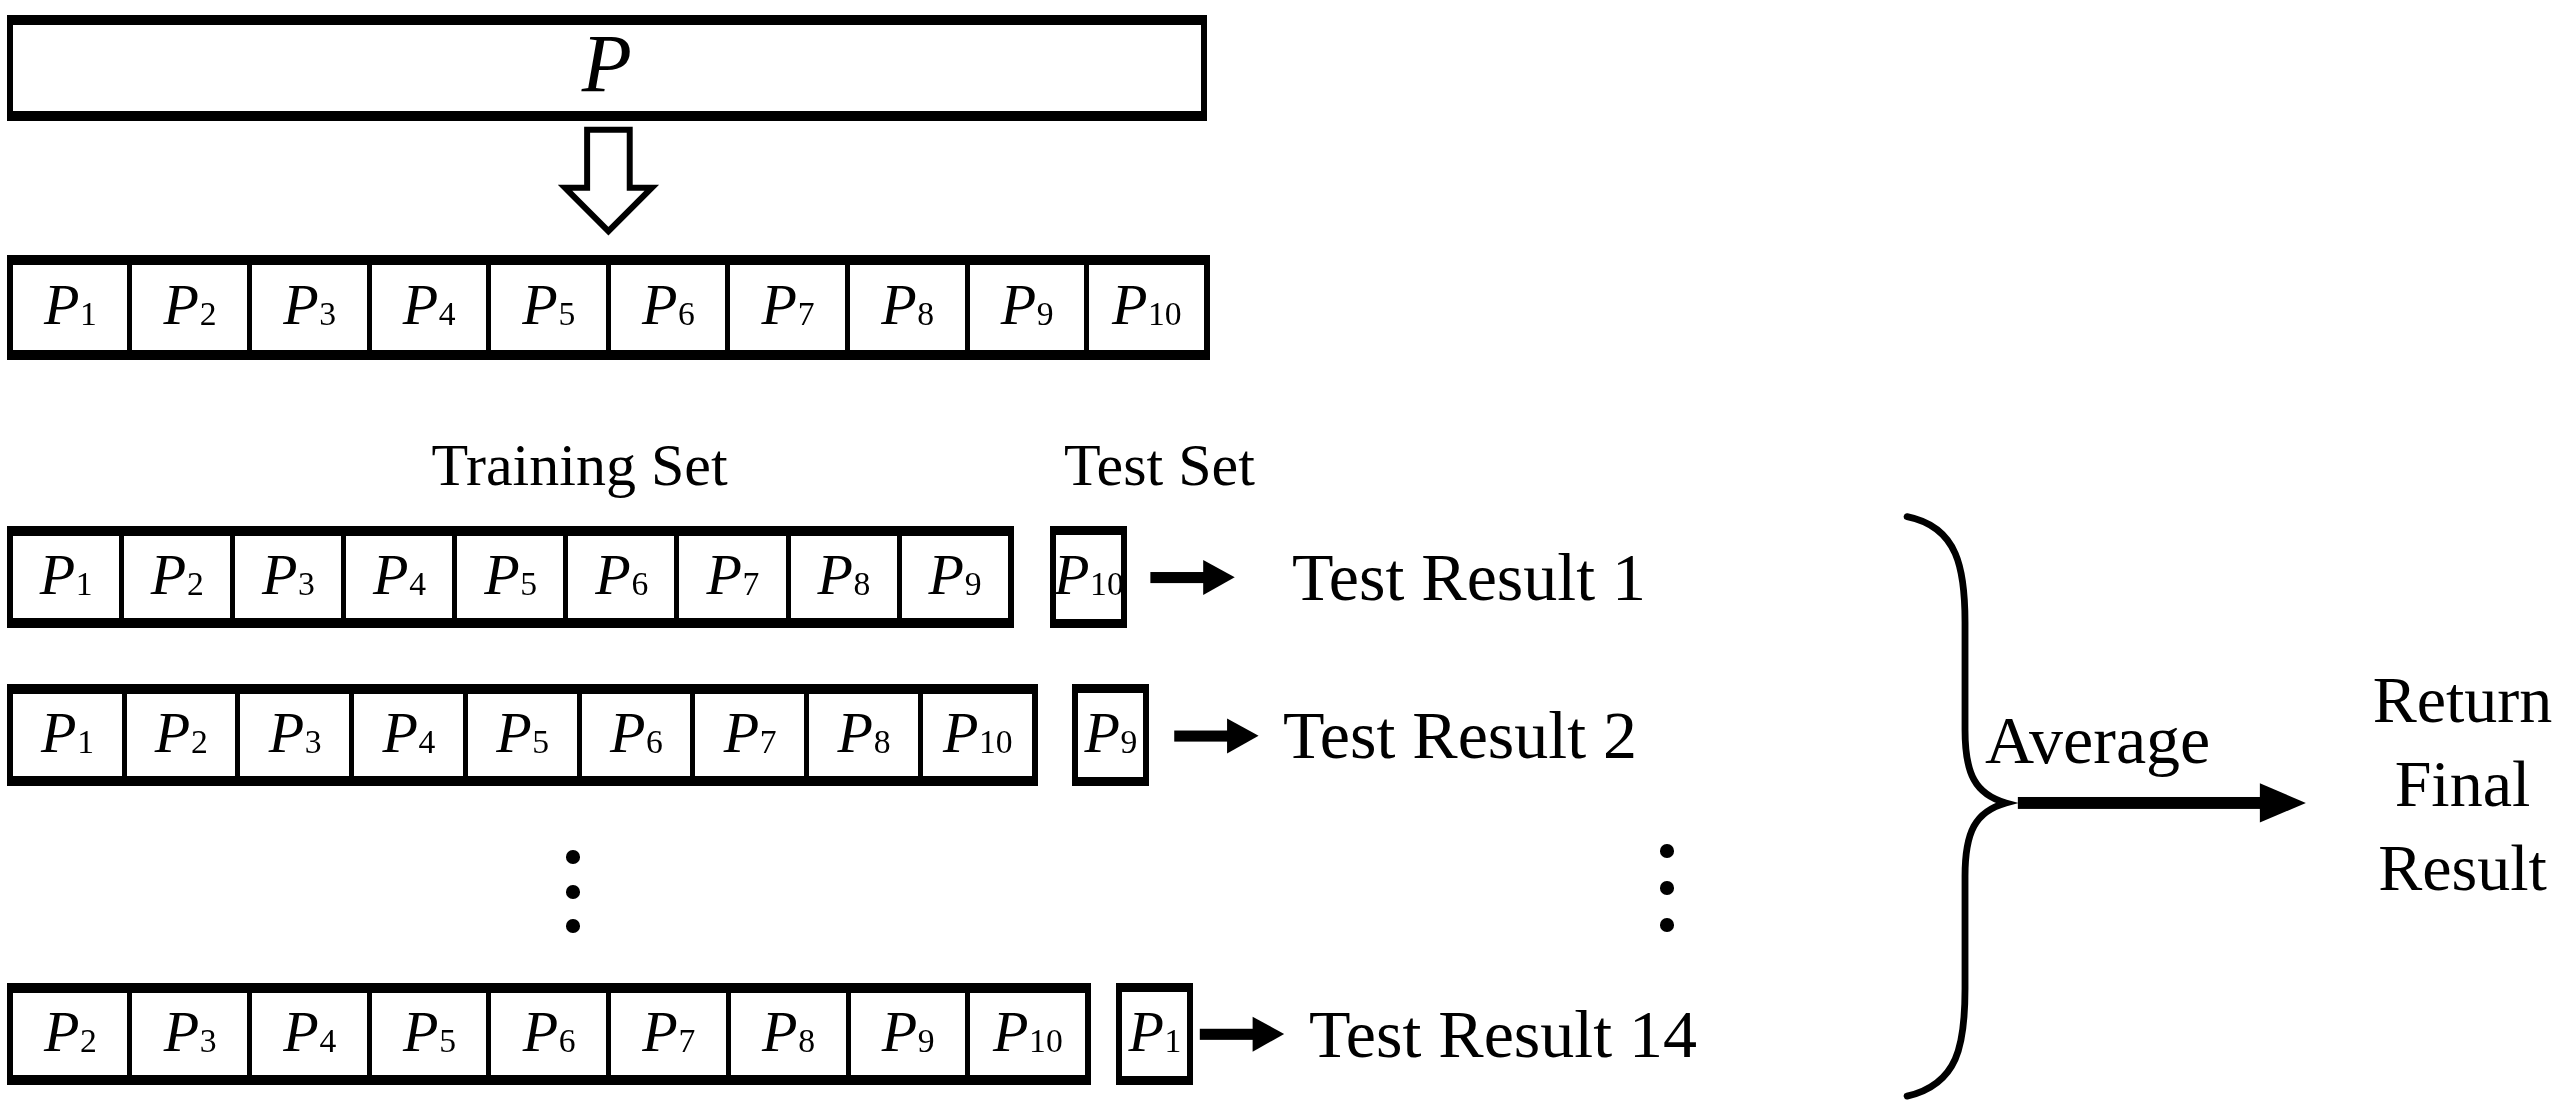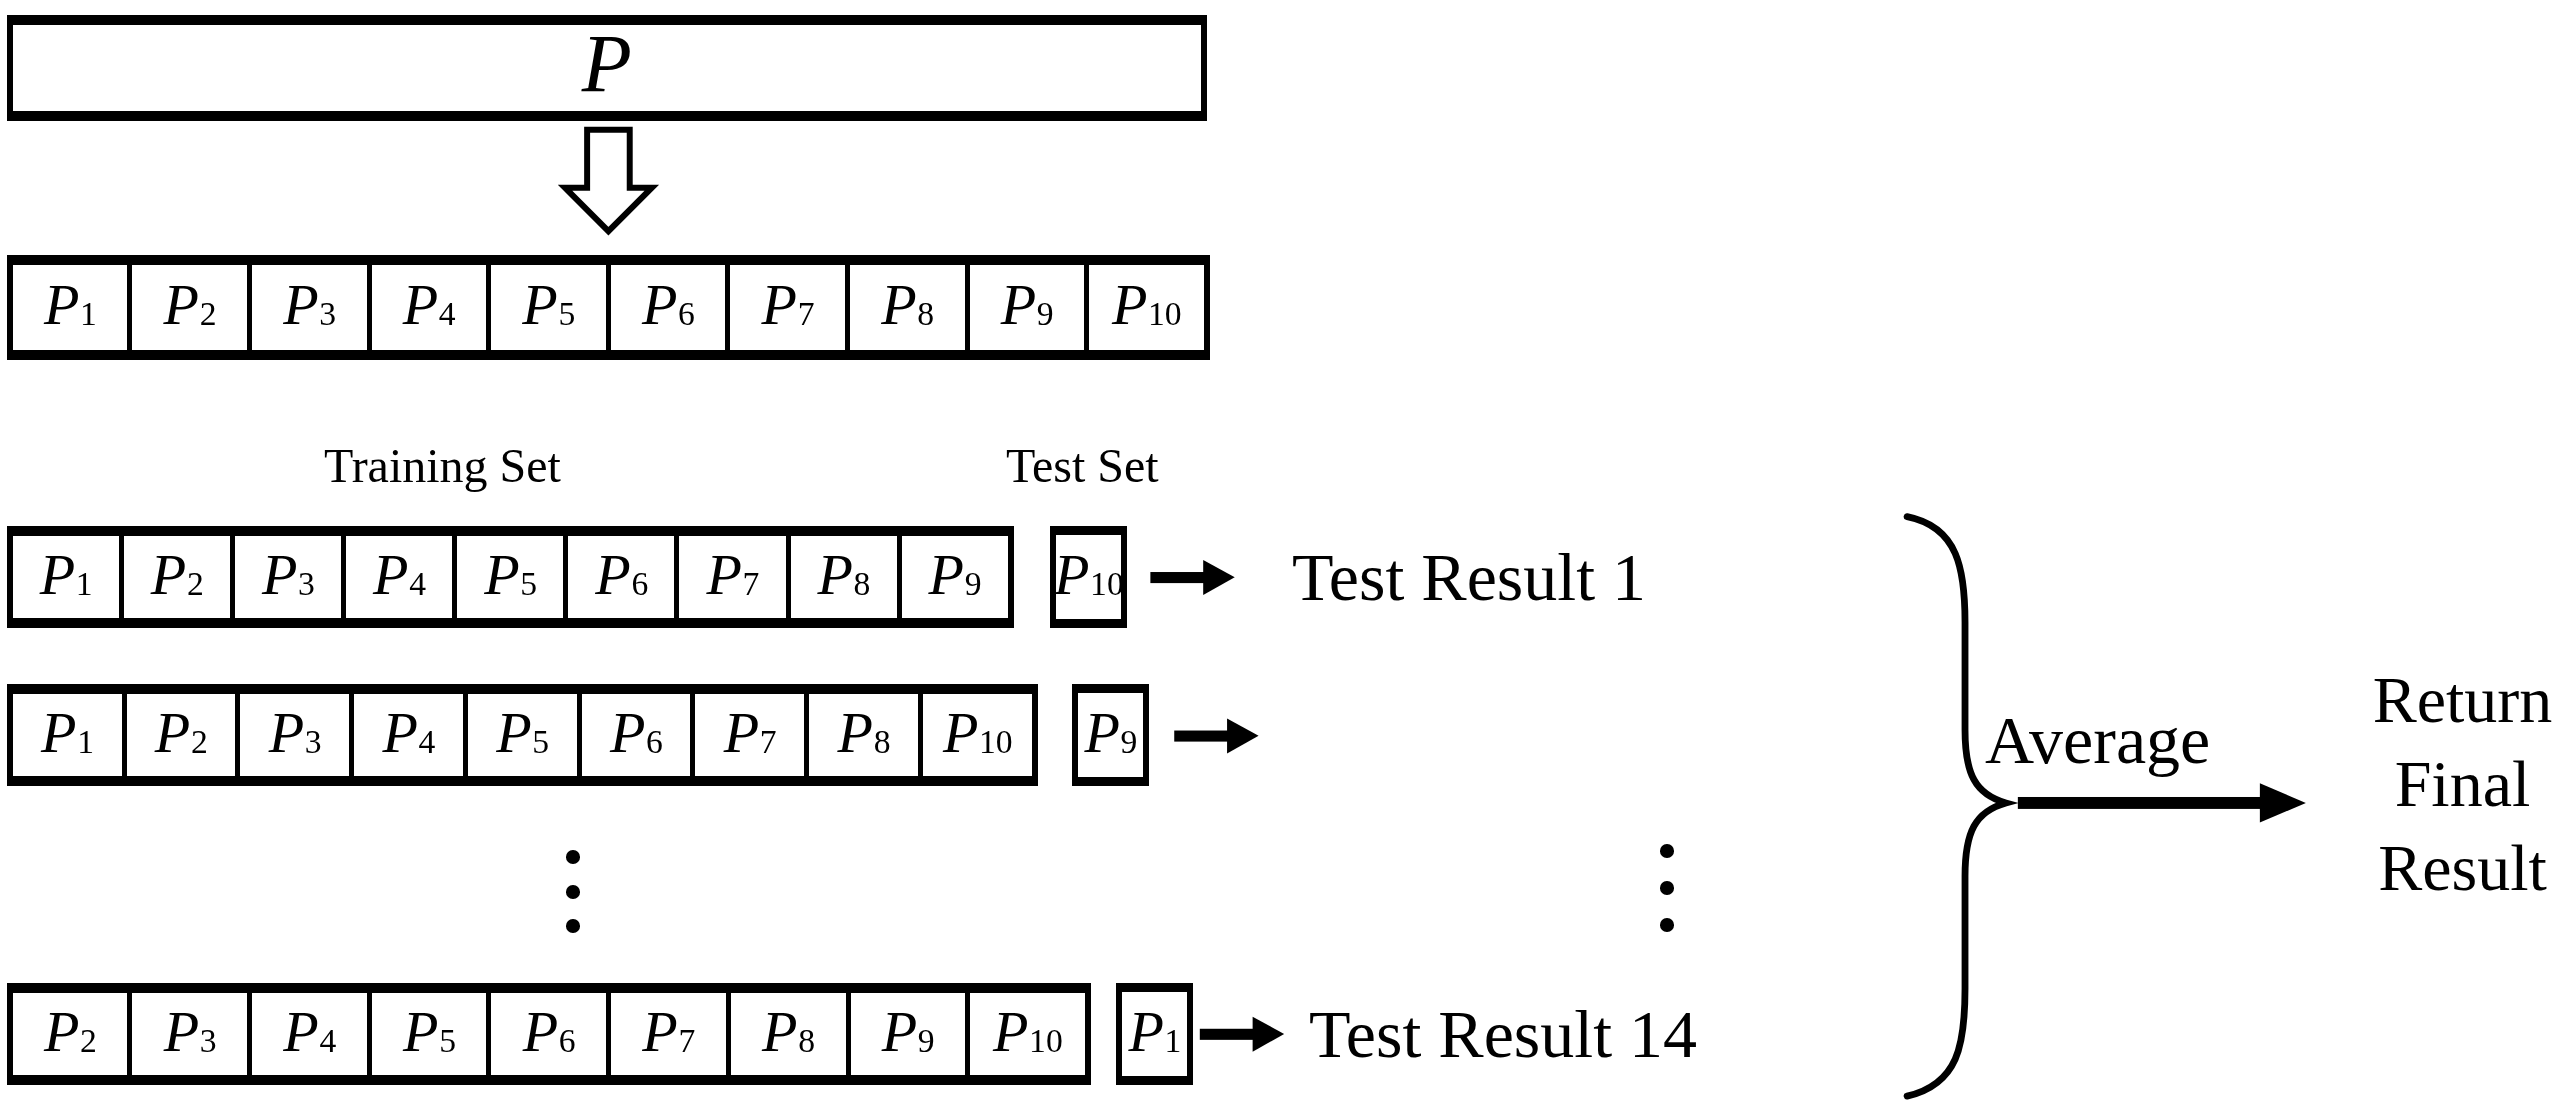--- a/index.html
+++ b/index.html
@@ -71,21 +71,22 @@
     background: #ffffff;
   }
   .bigbox .bigp {
     font-size: 82px;
     font-style: italic;
     padding-bottom: 8.5px;
   }
 
   .heading {
     position: absolute;
-    font-size: 48px;
+    text-align: center;
+    font-size: 60px;
     line-height: 85px;
     white-space: nowrap;
   }
 
   .result-label {
     position: absolute;
     font-size: 68px;
     line-height: 82px;
     white-space: nowrap;
   }
@@ -256,20 +257,21 @@
       </div>
       <div class="cell">
         <i>P</i>
         <sub>10</sub>
       </div>
     </div>
   <div class="pbox" style="left:1072px; top:684px; width:77px; height:102px">
       <i>P</i>
       <sub>9</sub>
     </div>
+  <div class="result-label" style="left:1283px; top:694px">Test Result 2</div>
 
   <span class="dot" style="left:566px; top:850px"></span>
   <span class="dot" style="left:566px; top:885px"></span>
   <span class="dot" style="left:566px; top:919px"></span>
 
   <span class="dot" style="left:1660px; top:844px"></span>
   <span class="dot" style="left:1660px; top:881px"></span>
   <span class="dot" style="left:1660px; top:918px"></span>
 
   <div class="strip" style="left:6.8px; top:983px; width:1084px; height:102px">

